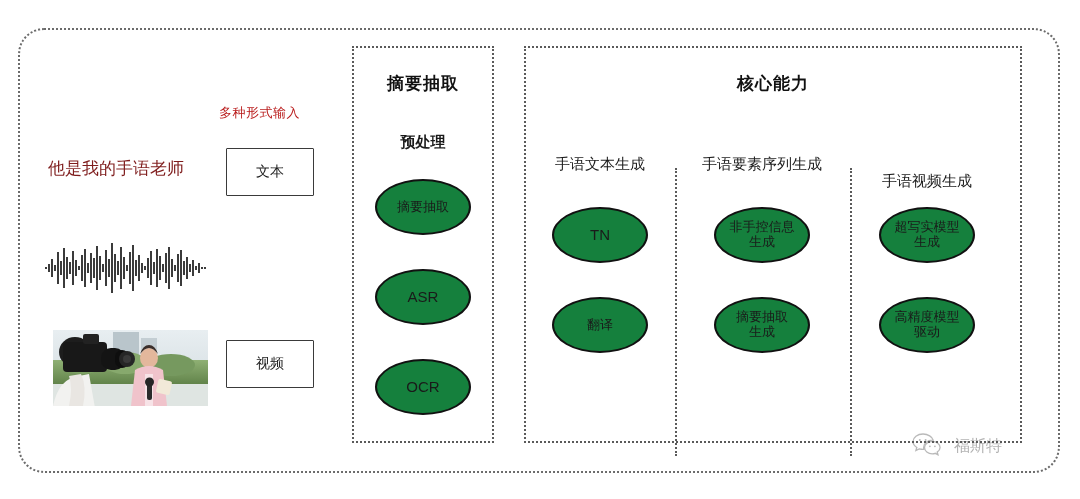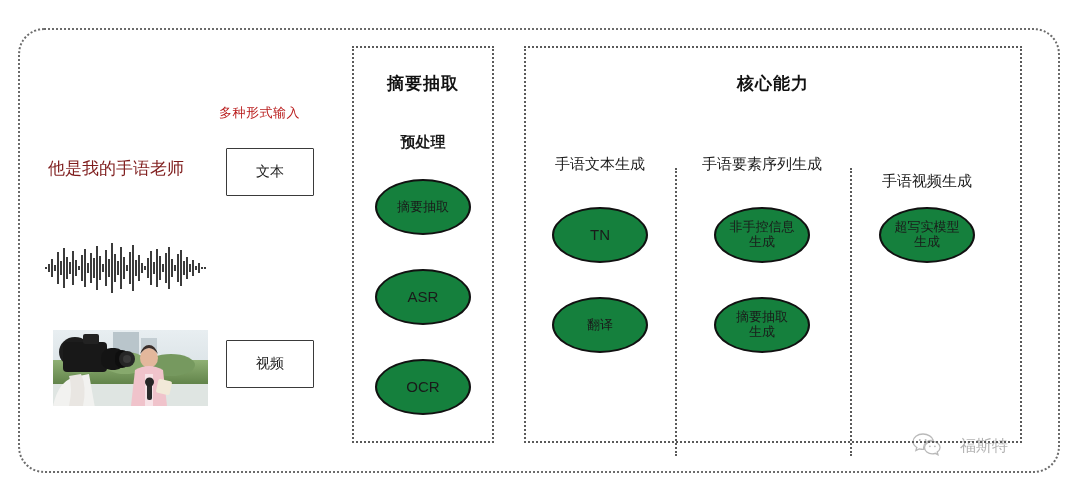--- a/index.html
+++ b/index.html
@@ -167,21 +167,21 @@
   }
   .photo svg { display: block; }
 
   
   .watermark {
     position: absolute;
     left: 912px;
     top: 432px;
     display: flex;
     align-items: center;
-    gap: 18px;
+    gap: 12px;
     opacity: 0.42;
   }
   .watermark .wm-text {
     font-size: 16px;
     color: #4a4a4a;
     white-space: nowrap;
   }
 </style>
 </head>
 <body>
@@ -321,20 +321,22 @@
 
     <div class="col-head" style="left:236px; top:107px;">手语要素序列生成</div>
     <div class="ellipse" style="left:236px; top:159px;">非手控信息
 生成</div>
     <div class="ellipse" style="left:236px; top:249px;">摘要抽取
 生成</div>
 
     <div class="col-head" style="left:401px; top:124px;">手语视频生成</div>
     <div class="ellipse" style="left:401px; top:159px;">超写实模型
 生成</div>
+    <div class="ellipse" style="left:401px; top:249px;">高精度模型
+驱动</div>
   </div>
 
   <div class="watermark">
     <span>
       <svg width="30" height="24" viewBox="0 0 30 24" aria-hidden="true">
         <path d="M11 2C5.5 2 1 5.4 1 9.6c0 2.4 1.5 4.5 3.8 5.9L3.9 18.6l3.3-1.7c1.2.3 2.5.5 3.8.5.3 0 .6 0 .9 0-.2-.6-.3-1.3-.3-2 0-4 3.9-7.2 8.7-7.2.3 0 .6 0 .9 0C20.3 4.9 16.1 2 11 2z" fill="none" stroke="#5a5a5a" stroke-width="1.3"></path>
         <circle cx="7.8" cy="8" r="1" fill="#5a5a5a"></circle>
         <circle cx="13.6" cy="8" r="1" fill="#5a5a5a"></circle>
         <path d="M20.3 9.4c-4.3 0-7.8 2.8-7.8 6.2 0 3.4 3.5 6.2 7.8 6.2 1 0 2-.2 2.9-.5l2.8 1.4-.8-2.6c1.8-1.2 2.9-2.9 2.9-4.5 0-3.4-3.5-6.2-7.8-6.2z" fill="none" stroke="#5a5a5a" stroke-width="1.3"></path>
         <circle cx="17.9" cy="14.3" r=".9" fill="#5a5a5a"></circle>

